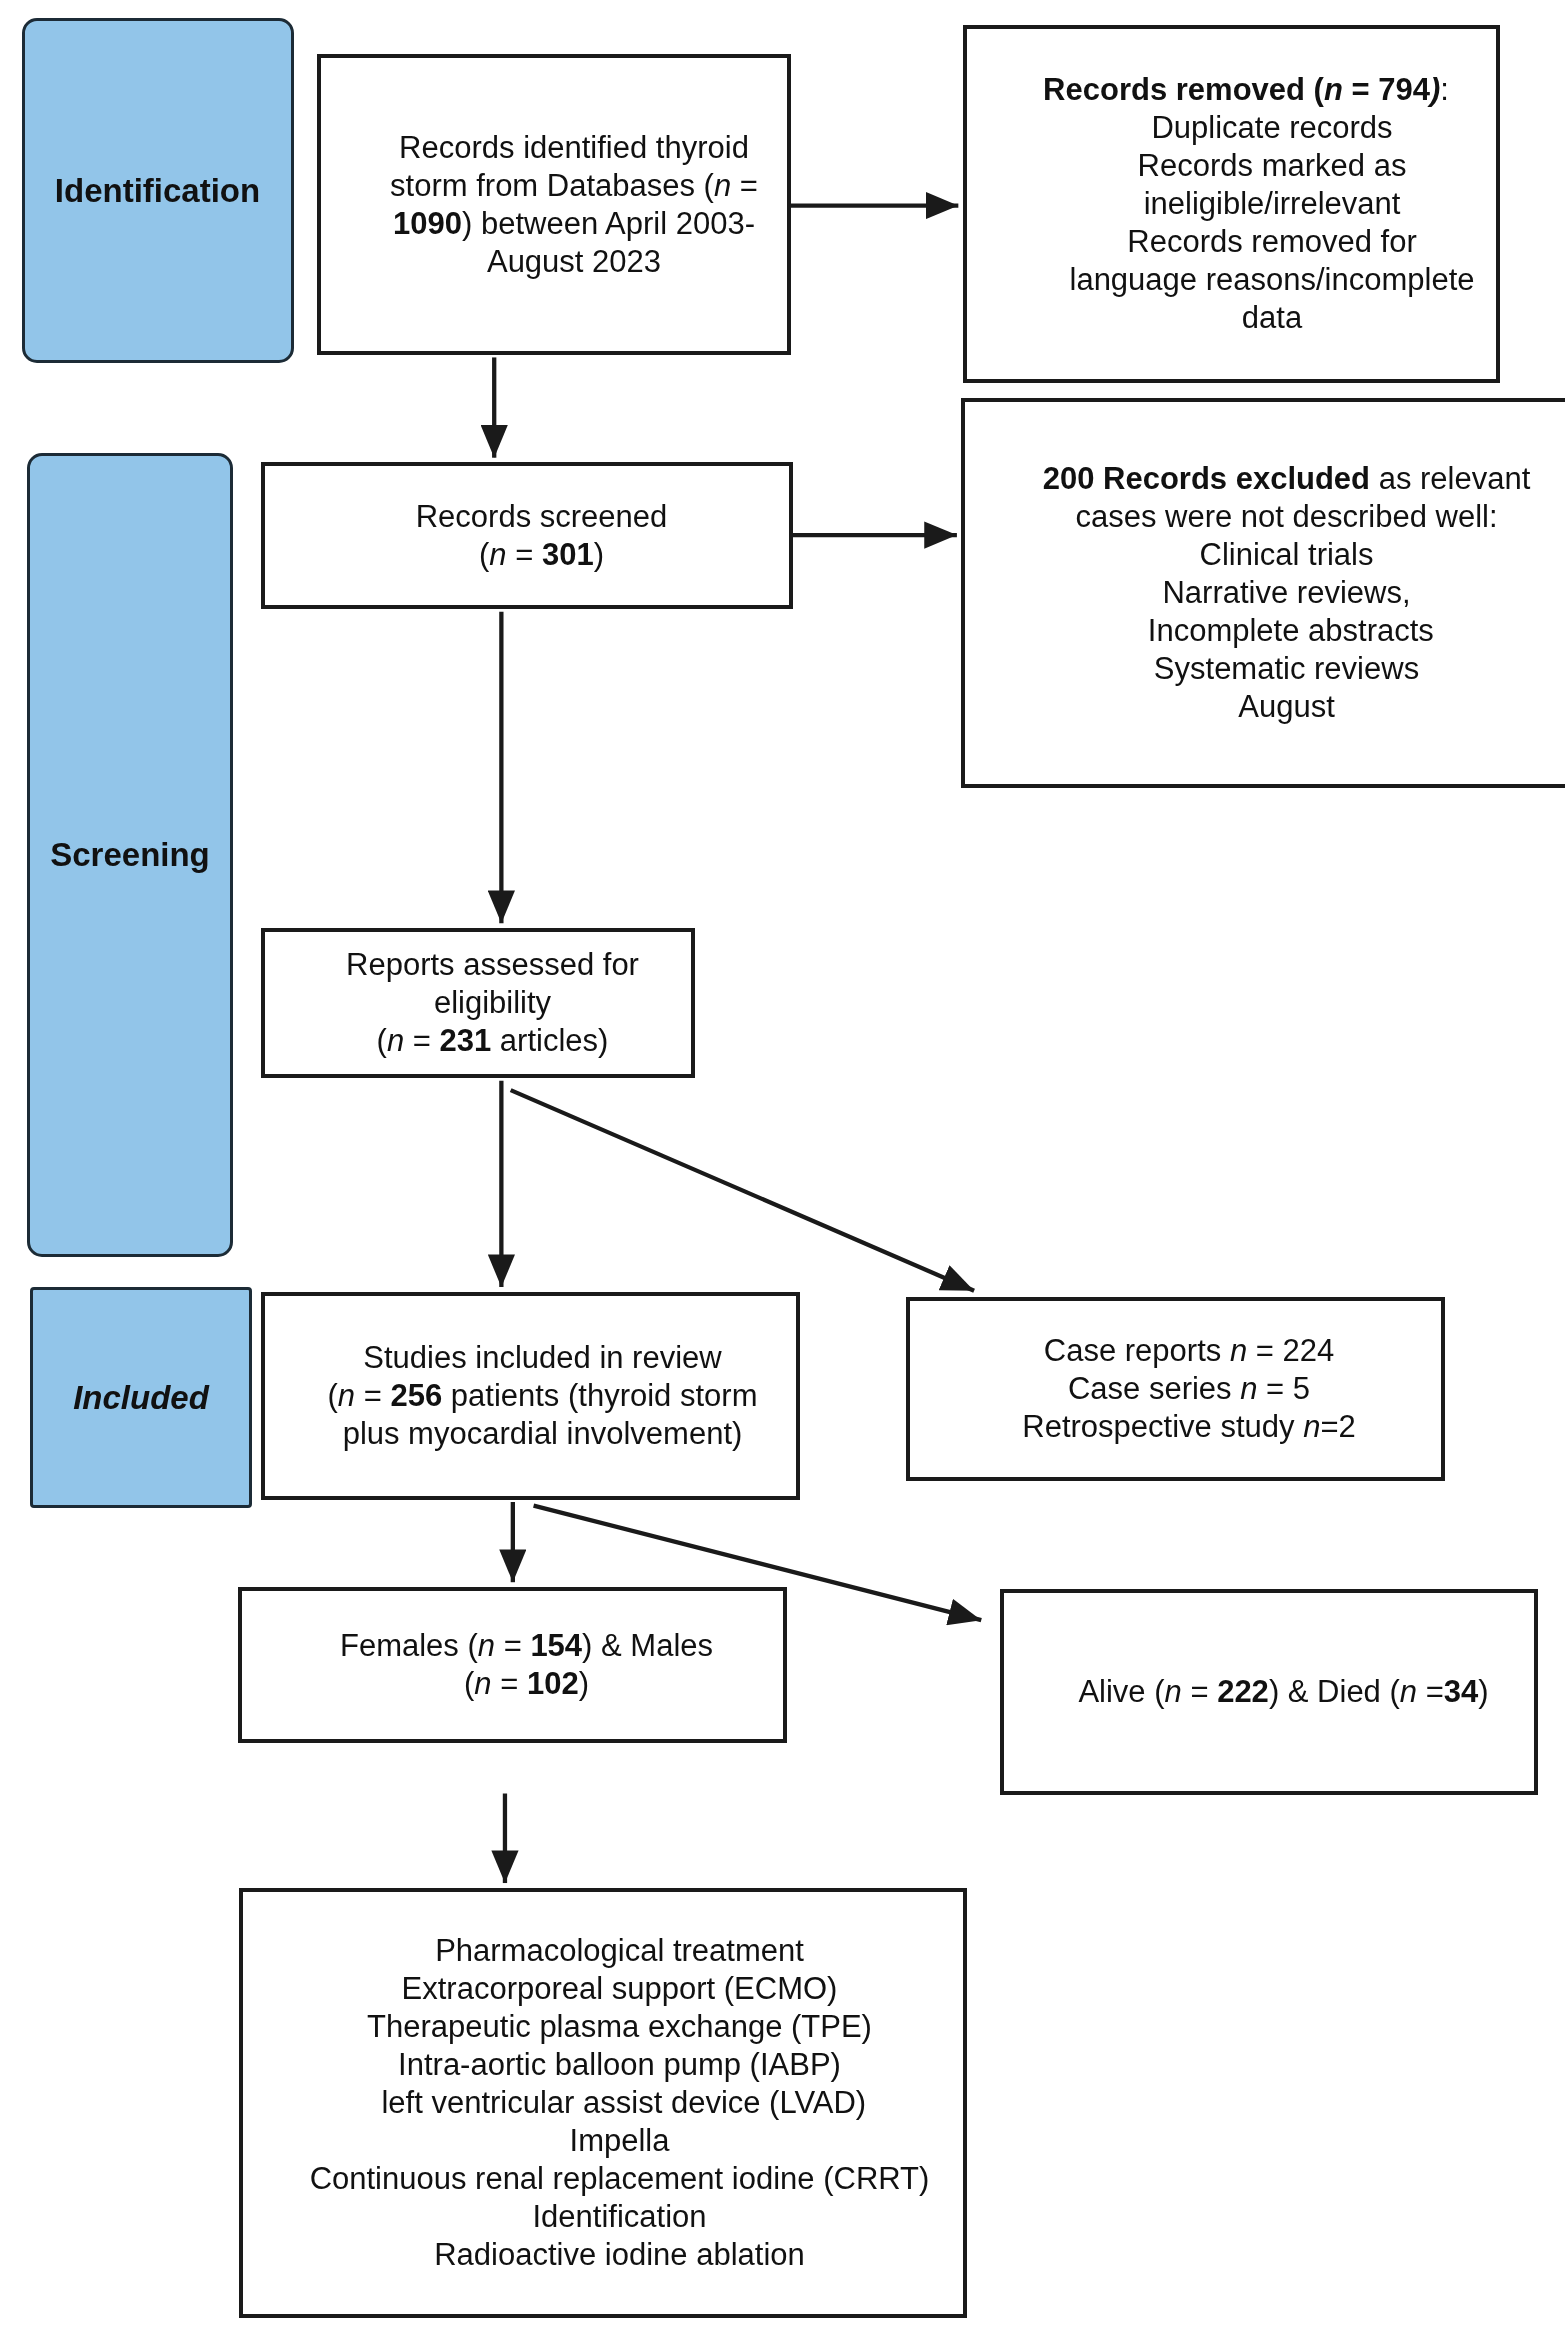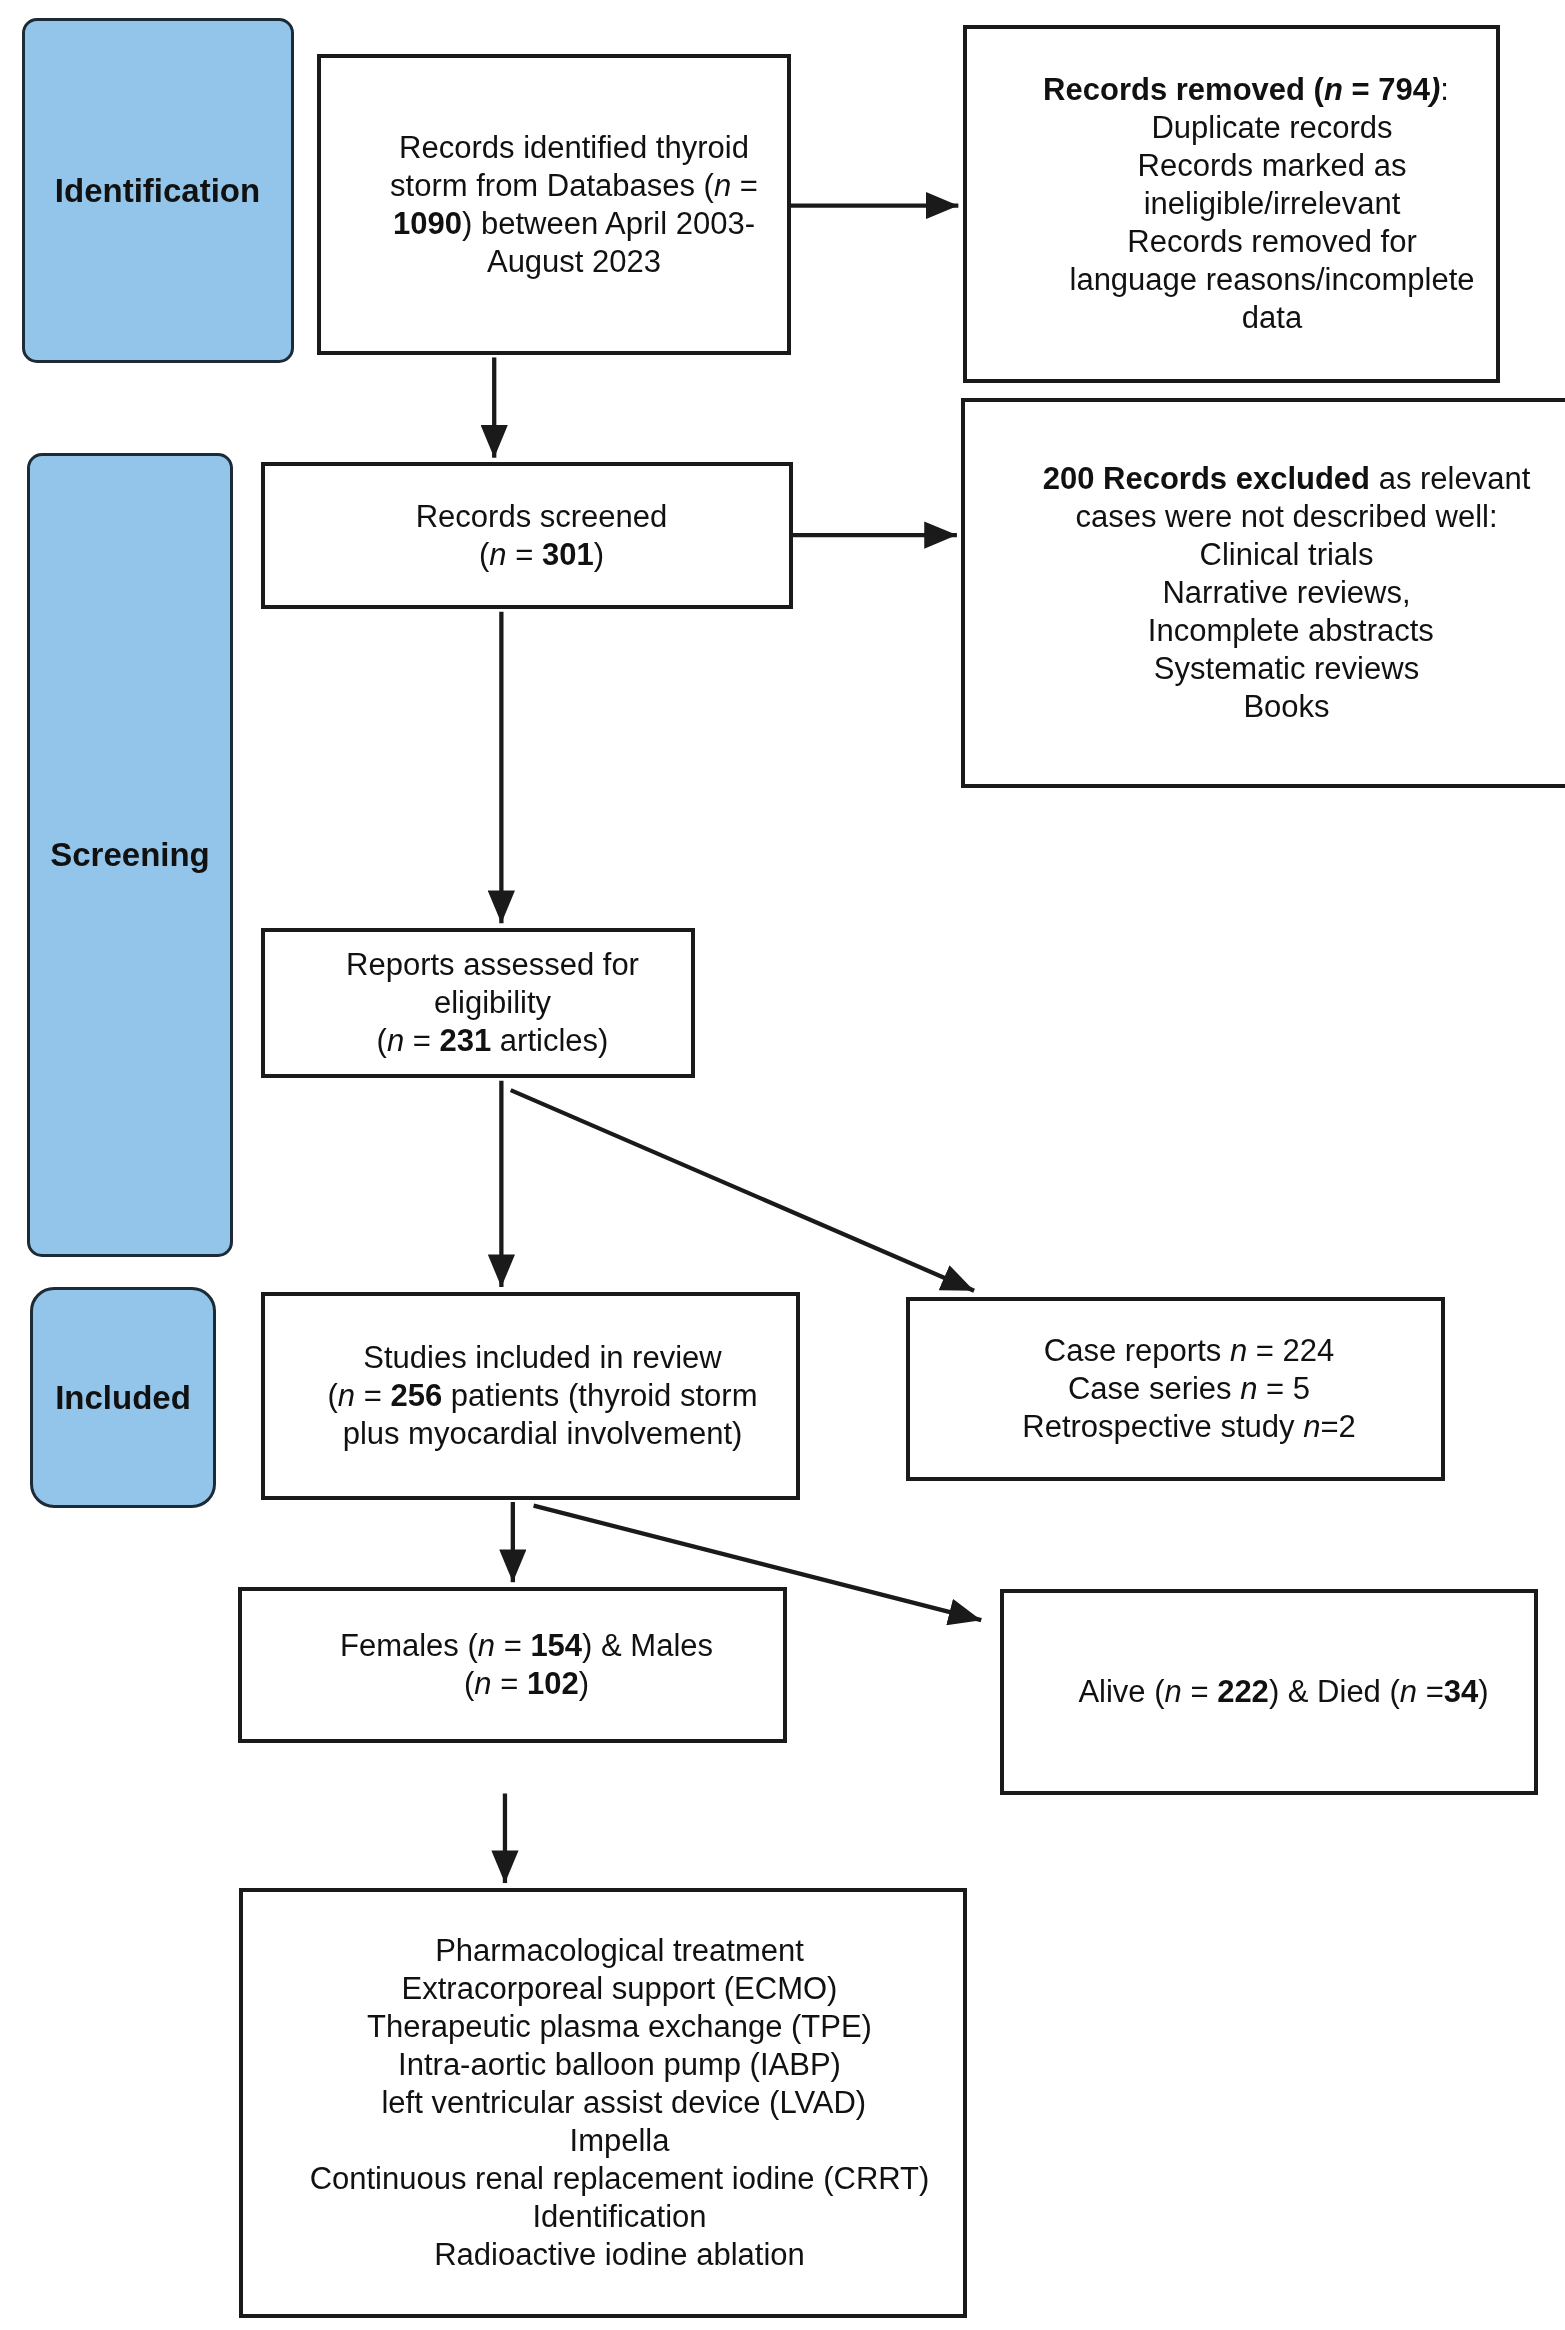--- a/index.html
+++ b/index.html
@@ -52,21 +52,21 @@
   </svg>
 
   <div class="stage" style="left:21.5px;top:18px;width:272px;height:345px;">
     <span>Identification</span>
   </div>
 
   <div class="stage" style="left:27px;top:453px;width:206px;height:804px;">
     <span>Screening</span>
   </div>
 
-  <div class="stage" style="left:30px;top:1287px;width:186px;height:221px;border-radius:24px;">
+  <div class="stage" style="left:30px;top:1287px;width:222px;height:221px;border-radius:4px;font-style:italic;">
     <span>Included</span>
   </div>
 
   <div class="box" style="left:317px;top:54px;width:474px;height:301px;padding-left:40px;">
       <div class="ln"><span>Records identified thyroid</span></div>
       <div class="ln"><span>storm from Databases (</span><span class="i">n</span><span> =</span></div>
       <div class="ln"><span class="b">1090</span><span>) between April 2003-</span></div>
       <div class="ln"><span>August 2023</span></div>
     </div>
 
@@ -85,21 +85,21 @@
       <div class="ln"><span>(</span><span class="i">n</span><span> = </span><span class="b">301</span><span>)</span></div>
     </div>
 
   <div class="box" style="left:961px;top:398px;width:634px;height:390px;padding-left:17px;">
       <div class="ln"><span class="b">200 Records excluded</span><span> as relevant</span></div>
       <div class="ln"><span>cases were not described well:</span></div>
       <div class="ln"><span>Clinical trials</span></div>
       <div class="ln"><span>Narrative reviews,</span></div>
       <div class="ln"><span> Incomplete abstracts</span></div>
       <div class="ln"><span>Systematic reviews</span></div>
-      <div class="ln"><span>Books</span></div>
+      <div class="ln"><span>August</span></div>
     </div>
 
   <div class="box" style="left:261px;top:928px;width:434px;height:150px;padding-left:29px;">
       <div class="ln"><span>Reports assessed for eligibility</span></div>
       <div class="ln"><span>(</span><span class="i">n</span><span> = </span><span class="b">231</span><span> articles)</span></div>
     </div>
 
   <div class="box" style="left:906px;top:1297px;width:539px;height:184px;padding-left:27px;">
       <div class="ln"><span>Case reports </span><span class="i">n</span><span> = 224</span></div>
       <div class="ln"><span>Case series </span><span class="i">n</span><span> = 5</span></div>

